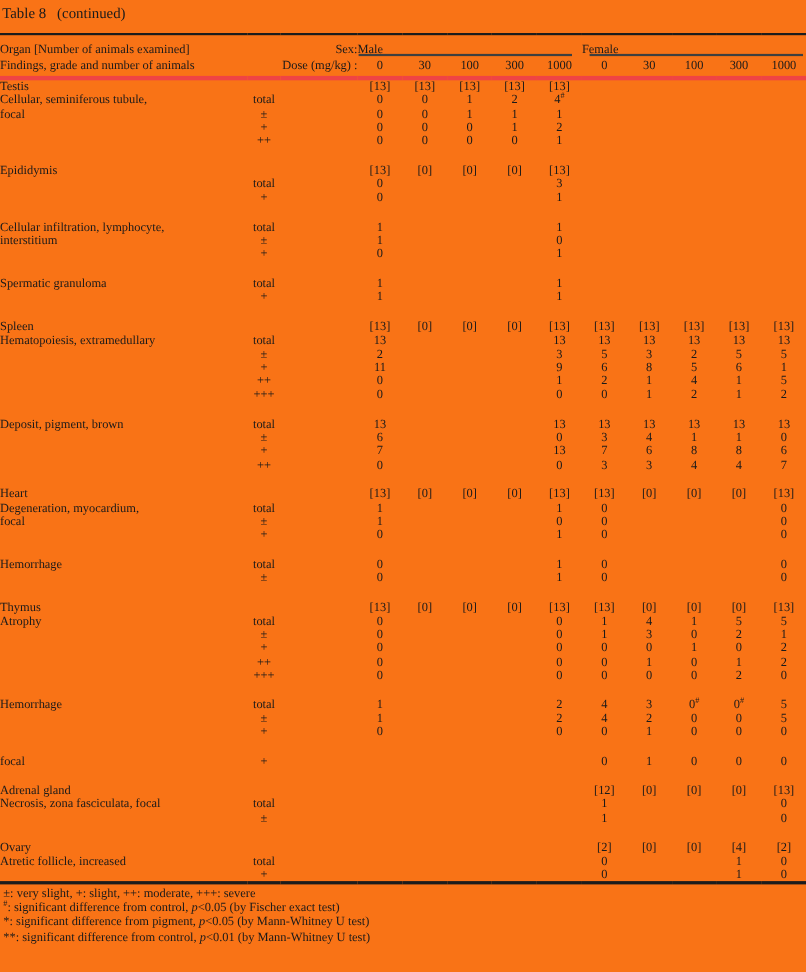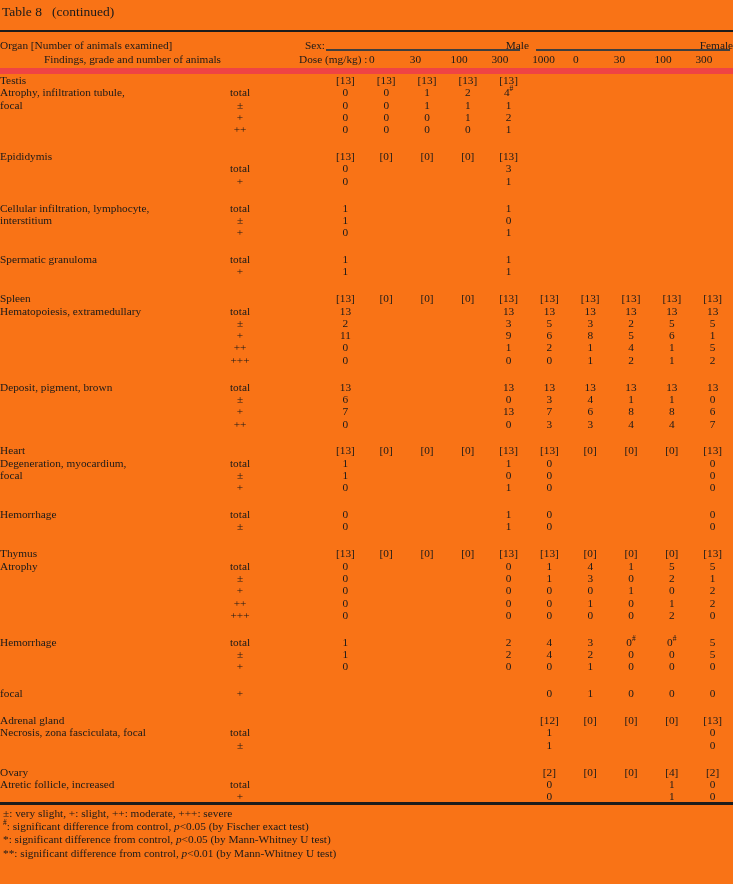--- a/index.html
+++ b/index.html
@@ -10,27 +10,27 @@
   }
   .title { padding: 4px 0 0 2px; font-size: 13.5px; }
   .title .sfx { margin-left: 10px; }
 
   table.tbl {
     border-collapse: collapse; table-layout: fixed; width: 733px;
     margin-top: 10px; border-top: 2px solid #1c1c1c; border-bottom: 3px solid #1c1c1c; border-radius: 19px;
   }
   .tbl td { padding: 0; white-space: nowrap; overflow: visible; font-size: 11.3px; vertical-align: bottom; }
   thead td { font-size: 12px; height: 20px; }
-  thead tr.h2 td { border-bottom: 6px solid #ef4444; padding-bottom: 3px; padding-left: 44px; }
+  thead tr.h2 td { border-bottom: 4px solid #ef4444; padding-bottom: 3px; }
   .lab  { text-align: left; padding-left: 3px; }
   .ind1 { padding-left: 14px; }
   .ind2 { padding-left: 25px; }
   .grade, .val, .dose { text-align: center; }
   .dl { text-align: right; padding-left: 1px; }
-  .sexspan { position: relative; text-align: right; padding-bottom: 2px; }
+  .sexspan { position: relative; text-align: left; padding-bottom: 2px; }
   .sexspan .rule { position: absolute; bottom: 0; height: 2px; background: #3f3f3f; }
   .rule-m { left: 1px; right: 9px; }
   .rule-f { left: 7px; right: 3px; }
   tbody td { height: 12.3px; line-height: 12.1px; }
   tr.spacer td { height: 14.6px; }
   sup { font-size: 7.5px; vertical-align: super; line-height: 0; }
   .footnotes { padding: 2px 0 0 3px; font-size: 11.3px; line-height: 13.2px; }
   .footnotes i { font-style: italic; }
 </style>
 </head>
@@ -96,21 +96,21 @@
           <td class="val">[13]</td>
           <td class="val">[13]</td>
           <td class="val">[13]</td>
           <td class="val"></td>
           <td class="val"></td>
           <td class="val"></td>
           <td class="val"></td>
           <td class="val"></td>
         </tr>
         <tr>
-          <td class="lab ind1">Atrophy, infiltration tubule,</td>
+          <td class="lab ind1">Cellular, seminiferous tubule,</td>
           <td class="grade">total</td>
           <td></td>
           <td class="val">0</td>
           <td class="val">0</td>
           <td class="val">1</td>
           <td class="val">2</td>
           <td class="val">4<sup>#</sup></td>
           <td class="val"></td>
           <td class="val"></td>
           <td class="val"></td>
@@ -797,17 +797,17 @@
           <td class="val"></td>
           <td class="val">1</td>
           <td class="val">0</td>
         </tr>
       </tbody>
   </table>
 
   <div class="footnotes">
       <div><span>±: very slight, +: slight, ++: moderate, +++: severe</span></div>
       <div><sup>#</sup><span>: significant difference from control, </span><i>p</i><span>&lt;0.05 (by Fischer exact test)</span></div>
-      <div><span>*: significant difference from control, </span><i>p</i><span>&lt;0.05 (by Mann-Whitney U test)</span></div>
+      <div><span>*: significant difference from pigment, </span><i>p</i><span>&lt;0.05 (by Mann-Whitney U test)</span></div>
       <div><span>**: significant difference from control, </span><i>p</i><span>&lt;0.01 (by Mann-Whitney U test)</span></div>
     </div>
 
 </div>
 
 </body></html>

